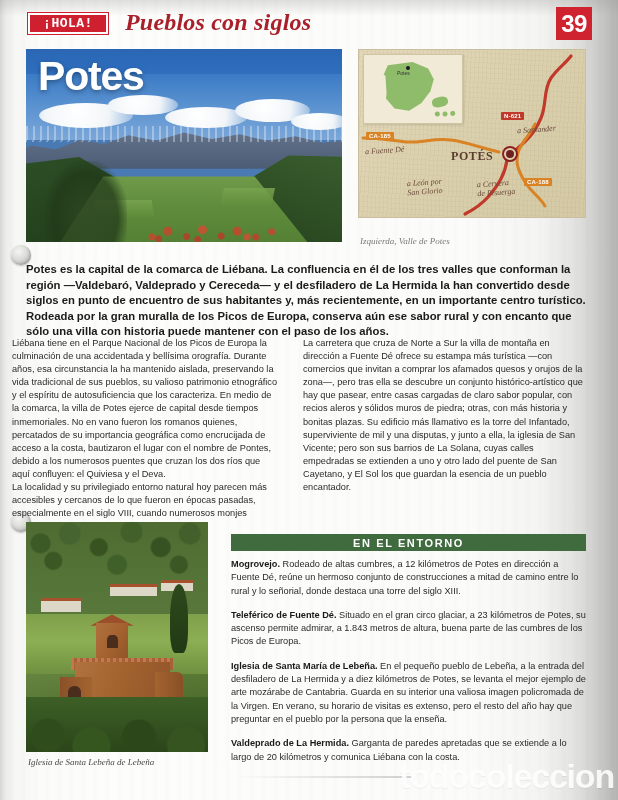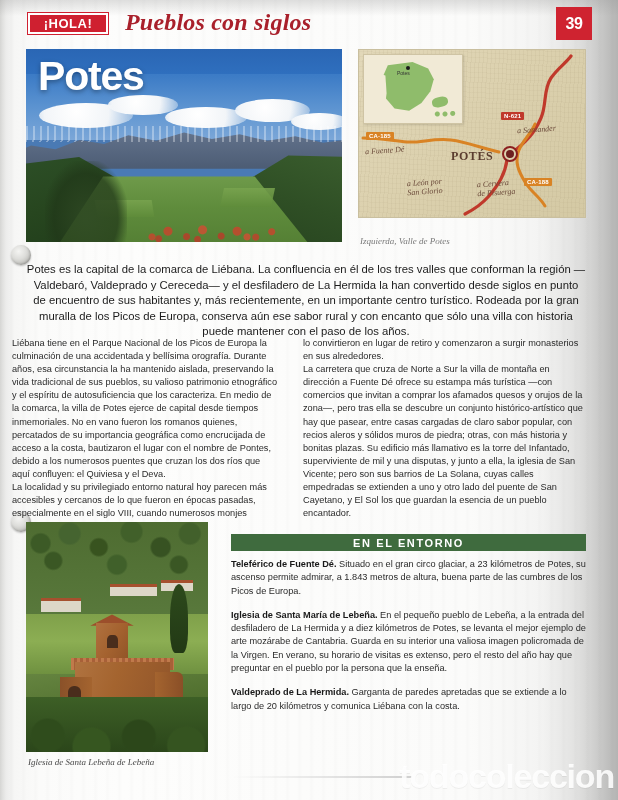--- a/index.html
+++ b/index.html
@@ -48,37 +48,37 @@
 
   
   #header { position:absolute; left:0; top:0; width:618px; height:46px; }
   #hola-logo {
     position:absolute; left:28px; top:13px;
     width: 80px; height: 21px;
     background: #cf2030;
     border: 2px solid #ffffff;
     outline: 1px solid #cf2030;
     color: #fff;
-    font-family: Liberation Sans, sans-serif;
+    font-family: Liberation Mono, monospace;
     font-weight: bold; font-size: 13px; letter-spacing: .5px;
     display:flex; align-items:center; justify-content:center;
     line-height: 1;
   }
   #section-title {
     position:absolute; left: 125px; top: 9px;
     font-family: "Liberation Serif", serif;
     font-style: italic; font-weight: bold;
     font-size: 24px; color: #a9202b;
     letter-spacing: .2px;
   }
   #page-number {
     position:absolute; right: 26px; top: 7px;
     width: 36px; height: 33px;
     background: #cf2330; color:#fff;
-    font-weight: bold; font-size: 16px;
+    font-weight: bold; font-size: 24px;
     display:flex; align-items:center; justify-content:center;
     letter-spacing: -.5px;
   }
 
   
   #hero {
     position:absolute; left: 26px; top: 49px;
     width: 316px; height: 193px;
     overflow: hidden;
     background:#4a7ab4;
@@ -242,22 +242,22 @@
   }
   #map-caption {
     position:absolute; left: 360px; top: 236px;
     font-family:"Liberation Serif", serif; font-style: italic;
     font-size: 9px; color:#7a7a7a;
   }
 
   
   #intro {
     position:absolute; left: 26px; top: 262px; width: 560px;
-    font-size: 11.3px; font-weight: normal; color: #1b1b1b;
-    line-height: 15.6px; text-align: center;
+    font-size: 11.3px; font-weight: bold; color: #1b1b1b;
+    line-height: 15.6px; text-align: left;
   }
 
   
   .col {
     position:absolute; font-size: 9.2px; color:#2a2a2a;
     line-height: 13.1px;
   }
   #col-left  { left: 12px;  top: 337px; width: 268px; }
   #col-right { left: 303px; top: 337px; width: 283px; }
   .col p { margin: 0; }
@@ -458,21 +458,20 @@
   </div>
   <div id="map-caption">Izquierda, Valle de Potes</div>
 
   <div id="intro">Potes es la capital de la comarca de Liébana. La confluencia en él de los tres valles que conforman la región —Valdebaró, Valdeprado y Cereceda— y el desfiladero de La Hermida la han convertido desde siglos en punto de encuentro de sus habitantes y, más recientemente, en un importante centro turístico. Rodeada por la gran muralla de los Picos de Europa, conserva aún ese sabor rural y con encanto que sólo una villa con historia puede mantener con el paso de los años.</div>
 
   <div class="col" id="col-left">
     <p>Liébana tiene en el Parque Nacional de los Picos de Europa la culminación de una accidentada y bellísima orografía. Durante años, esa circunstancia la ha mantenido aislada, preservando la vida tradicional de sus pueblos, su valioso patrimonio etnográfico y el espíritu de autosuficiencia que los caracteriza. En medio de la comarca, la villa de Potes ejerce de capital desde tiempos inmemoriales. No en vano fueron los romanos quienes, percatados de su importancia geográfica como encrucijada de acceso a la costa, bautizaron el lugar con el nombre de Pontes, debido a los numerosos puentes que cruzan los dos ríos que aquí confluyen: el Quiviesa y el Deva.</p>
     <p>La localidad y su privilegiado entorno natural hoy parecen más accesibles y cercanos de lo que fueron en épocas pasadas, especialmente en el siglo VIII, cuando numerosos monjes</p>
   </div>
   <div class="col" id="col-right">
-    <p>lo convirtieron en lugar de retiro y comenzaron a surgir monasterios en sus alrededores.</p>
     <p>La carretera que cruza de Norte a Sur la villa de montaña en dirección a Fuente Dé ofrece su estampa más turística —con comercios que invitan a comprar los afamados quesos y orujos de la zona—, pero tras ella se descubre un conjunto histórico-artístico que hay que pasear, entre casas cargadas de claro sabor popular, con recios aleros y sólidos muros de piedra; otras, con más historia y bonitas plazas. Su edificio más llamativo es la torre del Infantado, superviviente de mil y una disputas, y junto a ella, la iglesia de San Vicente; pero son sus barrios de La Solana, cuyas calles empedradas se extienden a uno y otro lado del puente de San Cayetano, y El Sol los que guardan la esencia de un pueblo encantador.</p>
   </div>
 
   <div id="photo2">
     <div class="bgHill"></div>
     <div class="treesTop"></div>
     <div class="meadow"></div>
     <div class="farhouse" style="left:8%; top:33%; width:22%; height:6%;"></div>
     <div class="farhouse" style="left:46%; top:27%; width:26%; height:5%;"></div>
     <div class="farhouse" style="left:74%; top:25%; width:18%; height:5%;"></div>
@@ -489,20 +488,23 @@
     </div>
     <div class="foreground"></div>
   </div>
   <div id="photo2-caption">Iglesia de Santa Lebeña de Lebeña</div>
 
   <div id="entorno-head">
     <span>EN EL ENTORNO</span>
   </div>
   <div id="entorno-body">
     <p>
+      <b>Mogrovejo.</b><span> Rodeado de altas cumbres, a 12 kilómetros de Potes en dirección a Fuente Dé, reúne un hermoso conjunto de construcciones a mitad de camino entre lo rural y lo señorial, donde destaca una torre del siglo XIII.</span>
+    </p>
+    <p>
       <b>Teleférico de Fuente Dé.</b><span> Situado en el gran circo glaciar, a 23 kilómetros de Potes, su ascenso permite admirar, a 1.843 metros de altura, buena parte de las cumbres de los Picos de Europa.</span>
     </p>
     <p>
       <b>Iglesia de Santa María de Lebeña.</b><span> En el pequeño pueblo de Lebeña, a la entrada del desfiladero de La Hermida y a diez kilómetros de Potes, se levanta el mejor ejemplo de arte mozárabe de Cantabria. Guarda en su interior una valiosa imagen policromada de la Virgen. En verano, su horario de visitas es extenso, pero el resto del año hay que preguntar en el pueblo por la persona que la enseña.</span>
     </p>
     <p>
       <b>Valdeprado de La Hermida.</b><span> Garganta de paredes apretadas que se extiende a lo largo de 20 kilómetros y comunica Liébana con la costa.</span>
     </p>
   </div>
 

